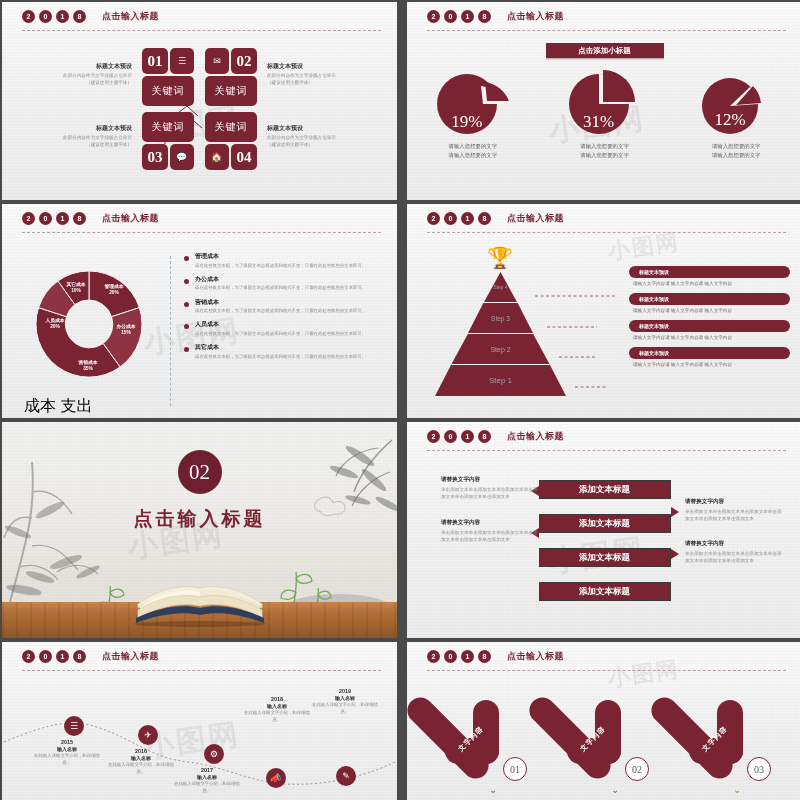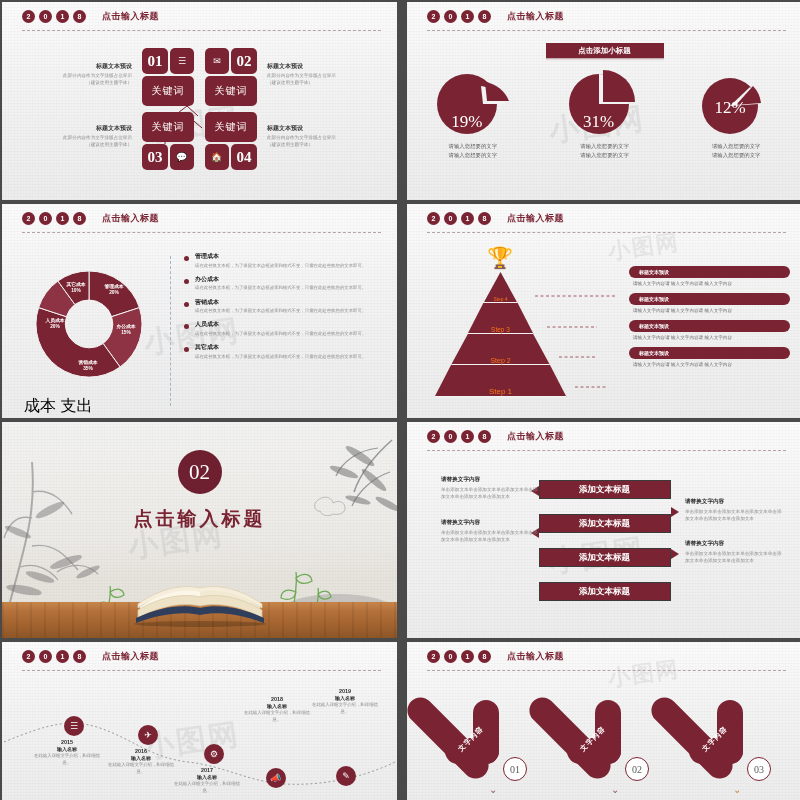--- a/index.html
+++ b/index.html
@@ -95,21 +95,21 @@
   .vdiv{position:absolute;left:168px;top:52px;bottom:12px;border-left:1px dashed #9fb6c4;}
   .clist{position:absolute;left:182px;top:48px;right:14px;}
   .citem{display:flex;gap:6px;margin-bottom:5.5px;}
   .cdot{width:5px;height:5px;border-radius:50%;background:#7a2433;margin-top:4px;flex:none;}
   .ch{font-size:6px;font-weight:bold;color:#232323;margin-bottom:1.5px;}
   .cb{font-size:4.4px;color:#8e8e8e;line-height:1.55;}
 
   
   .pyr{position:absolute;left:26px;top:68px;width:135px;height:128px;}
   .tier{position:absolute;left:50%;transform:translateX(-50%);
-        background:#7a2433;color:#f97316;display:flex;align-items:flex-end;justify-content:center;
+        background:#7a2433;color:#a3a3a3;display:flex;align-items:center;justify-content:center;
         border-bottom:1px solid #f3f3f3;}
   .trophy{position:absolute;left:50%;transform:translateX(-50%);top:-26px;color:#7a2433;font-size:21px;}
   .prows{position:absolute;left:222px;top:62px;right:12px;}
   .prow{margin-bottom:7px;}
   .pill{
     height:12px;border-radius:7px;background:#7a2433;color:#fff;
     display:flex;align-items:center;padding-left:10px;font-size:5px;font-weight:bold;
   }
   .ptxt{font-size:4.6px;color:#6b6b6b;margin-top:3px;padding-left:4px;}
 
@@ -300,21 +300,21 @@
           </div>
         </div>
 
         <div class="pie-col">
           <div class="pie-h">
             <svg width="92" height="72" viewBox="0 0 92 72">
               <circle cx="40" cy="42" r="28" fill="#7a2433"></circle>
               <path d="M60 23 A28 28 0 0 1 68 40 L40 42 Z" fill="#f3f3f3"></path>
               <path d="M63 22 A29 29 0 0 1 71 39 L46 41 Z" fill="#7a2433"></path>
             </svg>
-            <div class="pie-pct" style="width:80px;bottom:18px;margin-top:40px;">12%</div>
+            <div class="pie-pct" style="width:80px;bottom:6px;margin-top:40px;">12%</div>
           </div>
           <div class="pie-cap">
             <div>请输入您想要的文字</div>
             <div>请输入您想要的文字</div>
           </div>
         </div>
       </div>
     </div>
 
     <div class="slide">

